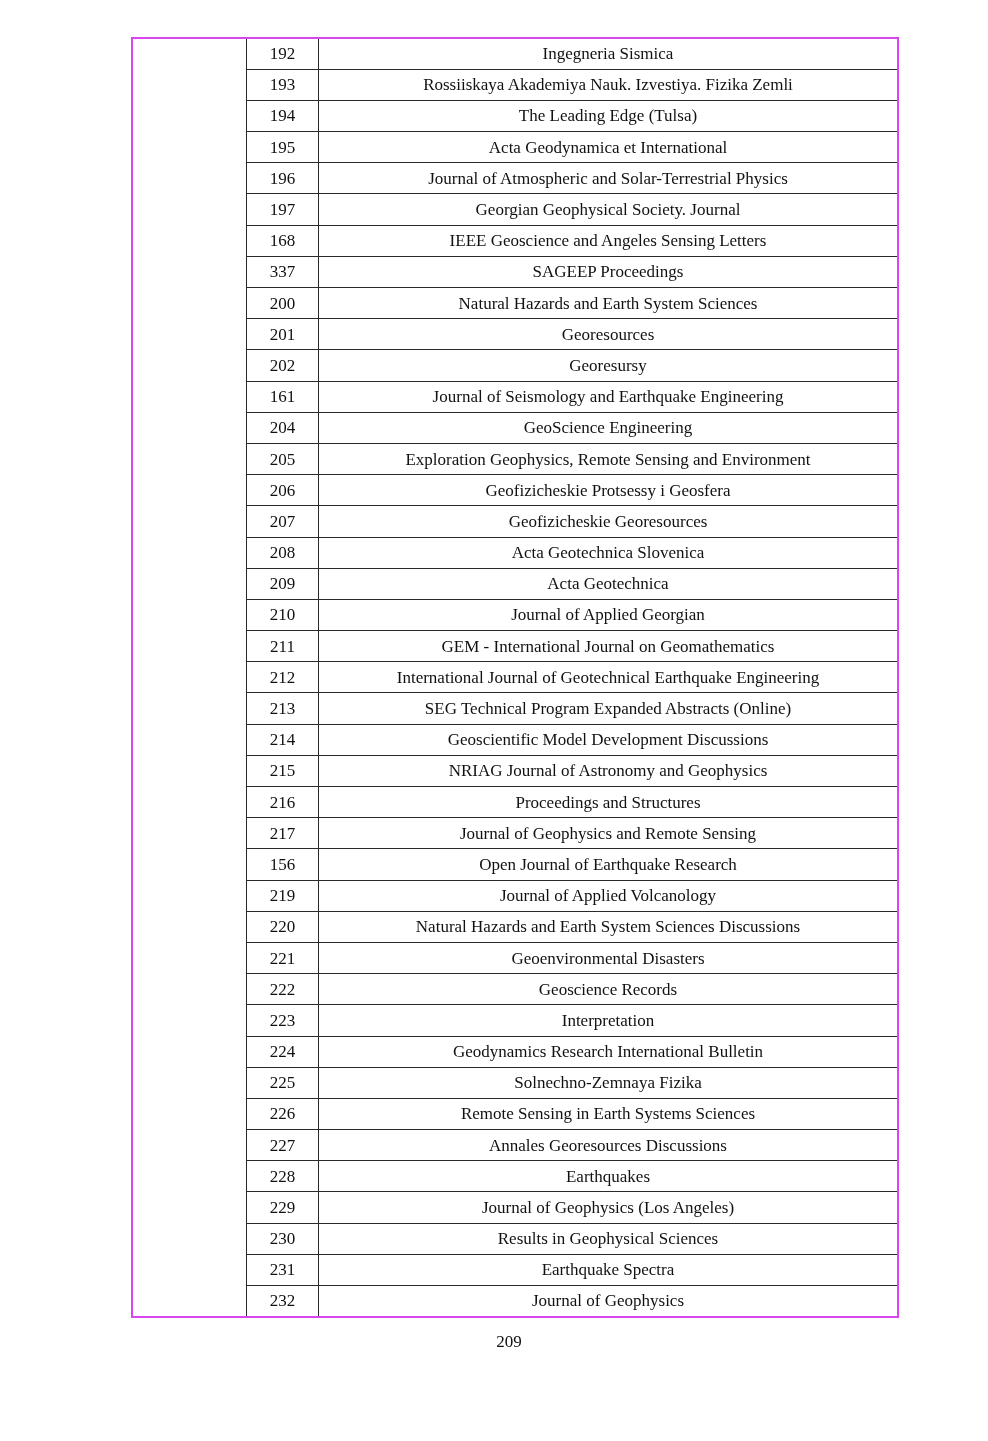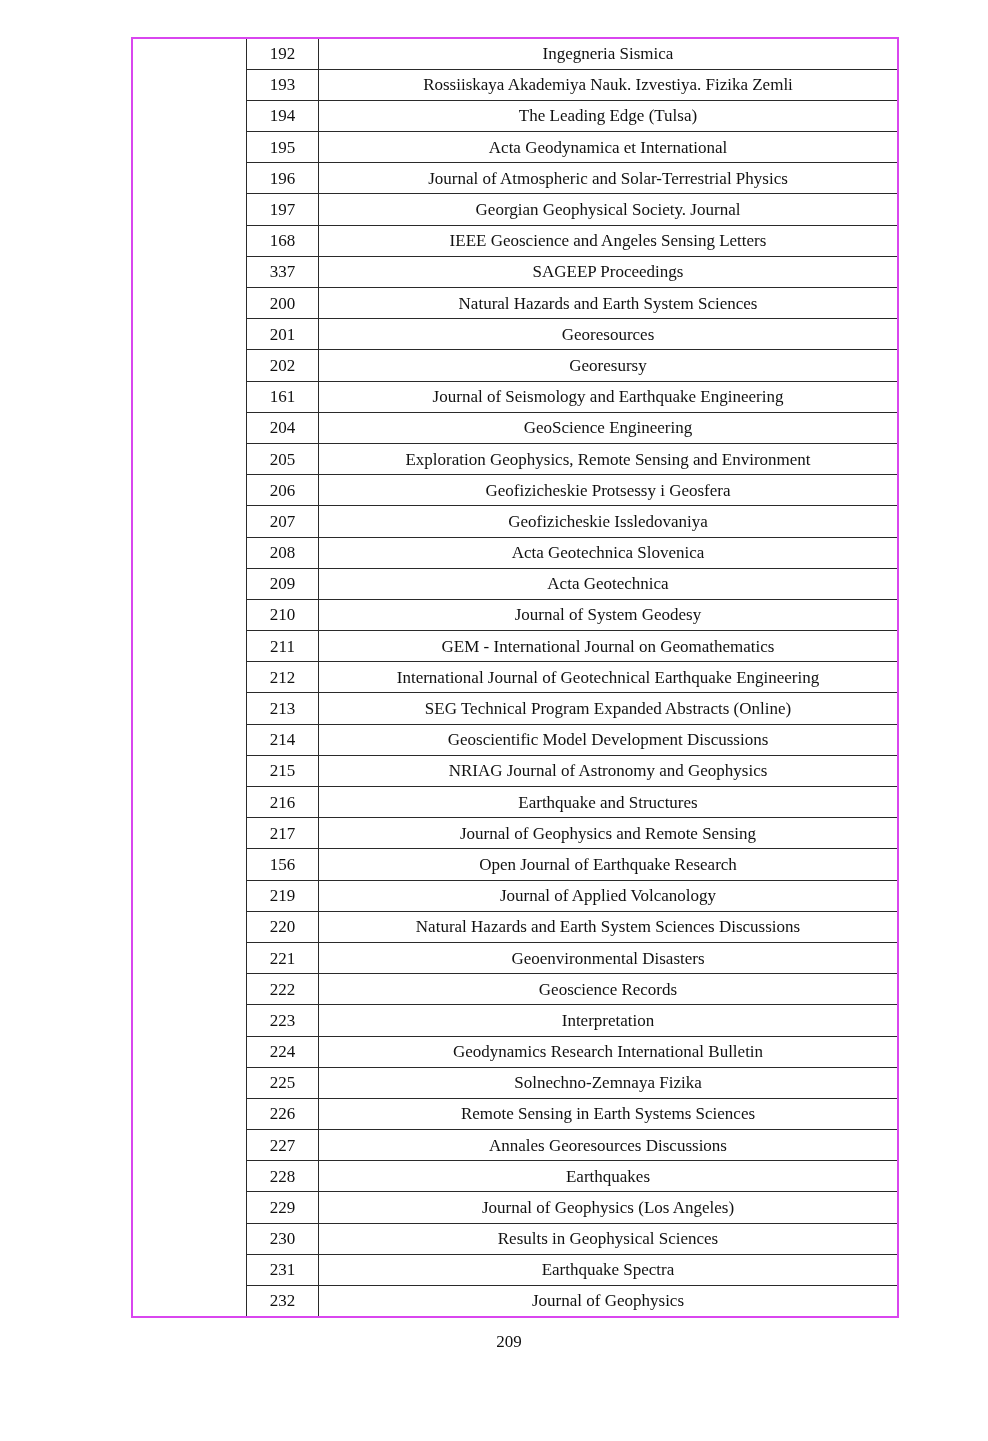--- a/index.html
+++ b/index.html
@@ -122,33 +122,33 @@
         <tr>
           <td class="num-cell">205</td>
           <td class="name-cell">Exploration Geophysics, Remote Sensing and Environment</td>
         </tr>
         <tr>
           <td class="num-cell">206</td>
           <td class="name-cell">Geofizicheskie Protsessy i Geosfera</td>
         </tr>
         <tr>
           <td class="num-cell">207</td>
-          <td class="name-cell">Geofizicheskie Issledovaniya</td>
+          <td class="name-cell">Geofizicheskie Georesources</td>
         </tr>
         <tr>
           <td class="num-cell">208</td>
           <td class="name-cell">Acta Geotechnica Slovenica</td>
         </tr>
         <tr>
           <td class="num-cell">209</td>
           <td class="name-cell">Acta Geotechnica</td>
         </tr>
         <tr>
           <td class="num-cell">210</td>
-          <td class="name-cell">Journal of System Geodesy</td>
+          <td class="name-cell">Journal of Applied Georgian</td>
         </tr>
         <tr>
           <td class="num-cell">211</td>
           <td class="name-cell">GEM - International Journal on Geomathematics</td>
         </tr>
         <tr>
           <td class="num-cell">212</td>
           <td class="name-cell">International Journal of Geotechnical Earthquake Engineering</td>
         </tr>
         <tr>
@@ -158,21 +158,21 @@
         <tr>
           <td class="num-cell">214</td>
           <td class="name-cell">Geoscientific Model Development Discussions</td>
         </tr>
         <tr>
           <td class="num-cell">215</td>
           <td class="name-cell">NRIAG Journal of Astronomy and Geophysics</td>
         </tr>
         <tr>
           <td class="num-cell">216</td>
-          <td class="name-cell">Earthquake and Structures</td>
+          <td class="name-cell">Proceedings and Structures</td>
         </tr>
         <tr>
           <td class="num-cell">217</td>
           <td class="name-cell">Journal of Geophysics and Remote Sensing</td>
         </tr>
         <tr>
           <td class="num-cell">156</td>
           <td class="name-cell">Open Journal of Earthquake Research</td>
         </tr>
         <tr>

